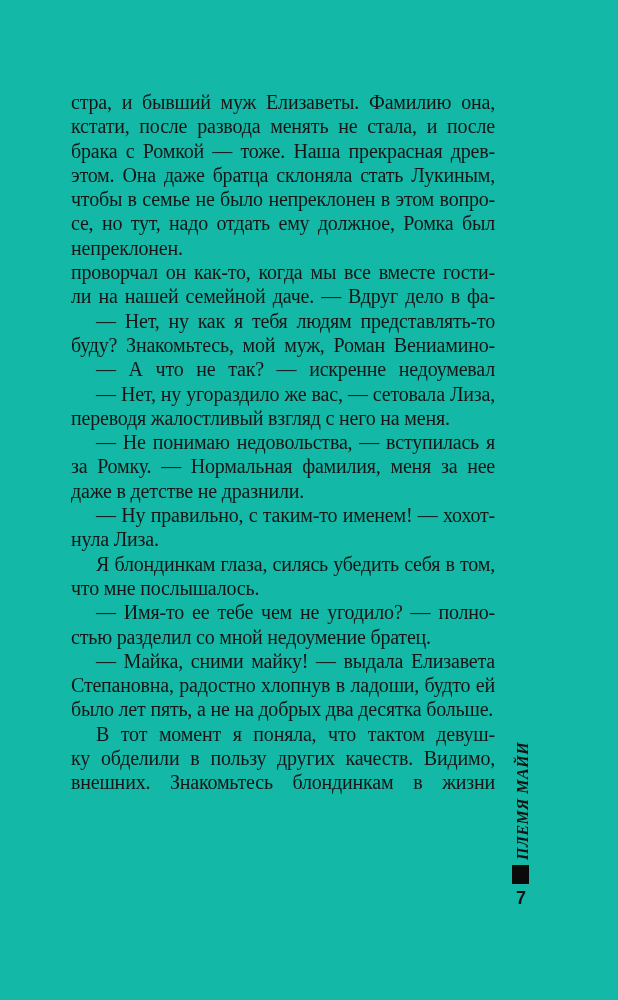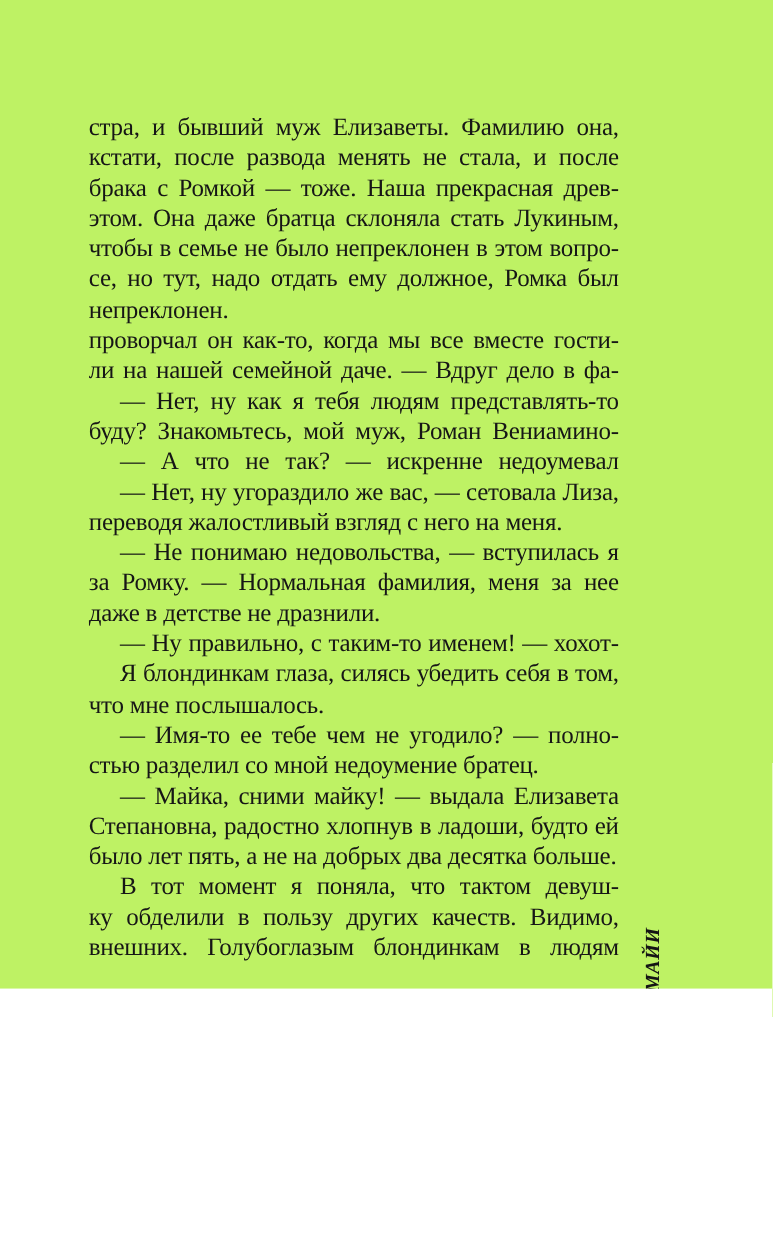--- a/index.html
+++ b/index.html
@@ -3,22 +3,22 @@
 <meta charset="utf-8">
 <style>
   html, body {
     margin: 0;
     padding: 0;
     background: #ffffff;
   }
   .book-page {
     position: relative;
     width: 618px;
-    height: 791px;
-    background: #bef264;
+    height: 1000px;
+    background: #14b8a6;
     overflow: hidden;
     font-family: "Liberation Serif", serif;
   }
   .text-block {
     position: absolute;
     left: 71px;
     top: 90px;
     width: 424px;
   }
   .text-line {
@@ -93,27 +93,28 @@
       <div class="text-line">ли на нашей семейной даче. — Вдруг дело в фа-</div>
       <div class="text-line indent">— Нет, ну как я тебя людям представлять-то</div>
       <div class="text-line">буду? Знакомьтесь, мой муж, Роман Вениамино-</div>
       <div class="text-line indent end">— А что не так? — искренне недоумевал братец.</div>
       <div class="text-line indent">— Нет, ну угораздило же вас, — сетовала Лиза,</div>
       <div class="text-line end">переводя жалостливый взгляд с него на меня.</div>
       <div class="text-line indent">— Не понимаю недовольства, — вступилась я</div>
       <div class="text-line">за Ромку. — Нормальная фамилия, меня за нее</div>
       <div class="text-line end">даже в детстве не дразнили.</div>
       <div class="text-line indent">— Ну правильно, с таким-то именем! — хохот-</div>
+      <div class="text-line end">нула Лиза.</div>
       <div class="text-line indent">Я блондинкам глаза, силясь убедить себя в том,</div>
       <div class="text-line end">что мне послышалось.</div>
       <div class="text-line indent">— Имя-то ее тебе чем не угодило? — полно-</div>
       <div class="text-line end">стью разделил со мной недоумение братец.</div>
       <div class="text-line indent">— Майка, сними майку! — выдала Елизавета</div>
       <div class="text-line">Степановна, радостно хлопнув в ладоши, будто ей</div>
       <div class="text-line end">было лет пять, а не на добрых два десятка больше.</div>
       <div class="text-line indent">В тот момент я поняла, что тактом девуш-</div>
       <div class="text-line">ку обделили в пользу других качеств. Видимо,</div>
-      <div class="text-line">внешних. Голубоглазым блондинкам в людям</div>
+      <div class="text-line">внешних. Знакомьтесь блондинкам в жизни</div>
     </div>
   <div class="margin-caption">ПЛЕМЯ МАЙИ</div>
   <div class="margin-square"></div>
   <div class="page-number">7</div>
 </div>
 
 </body></html>

